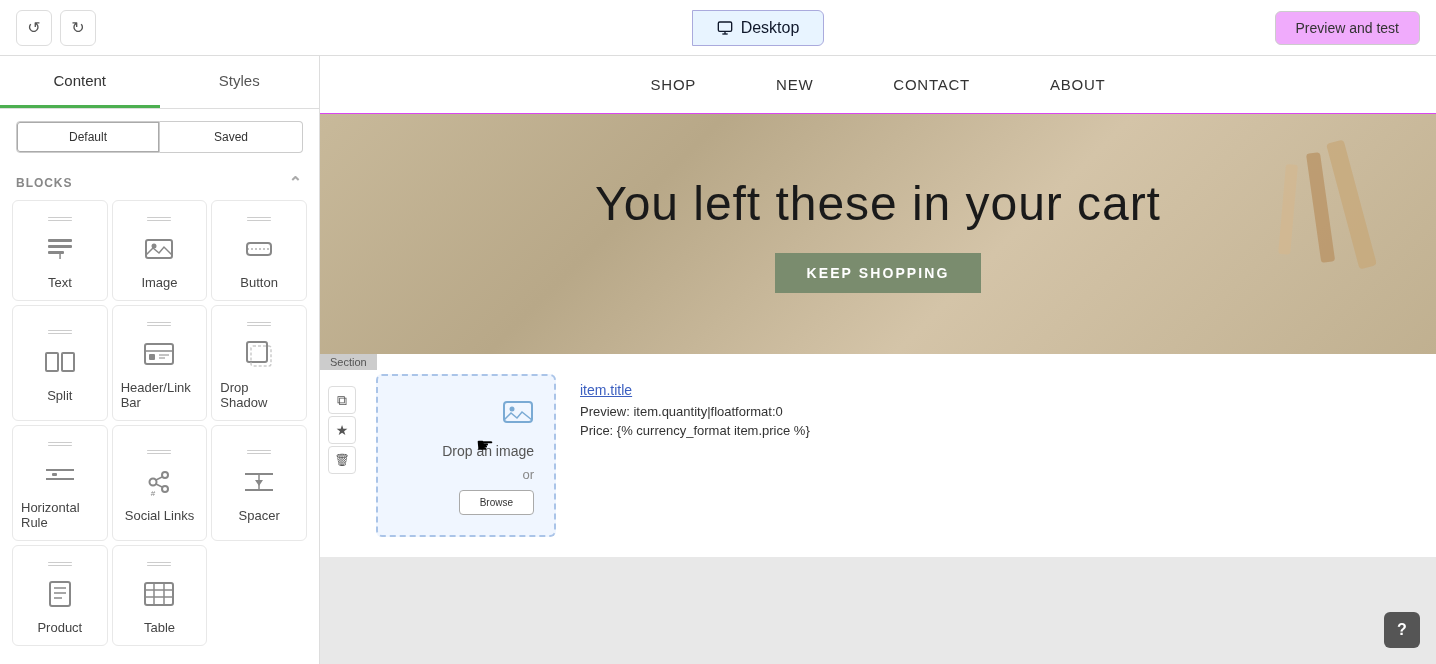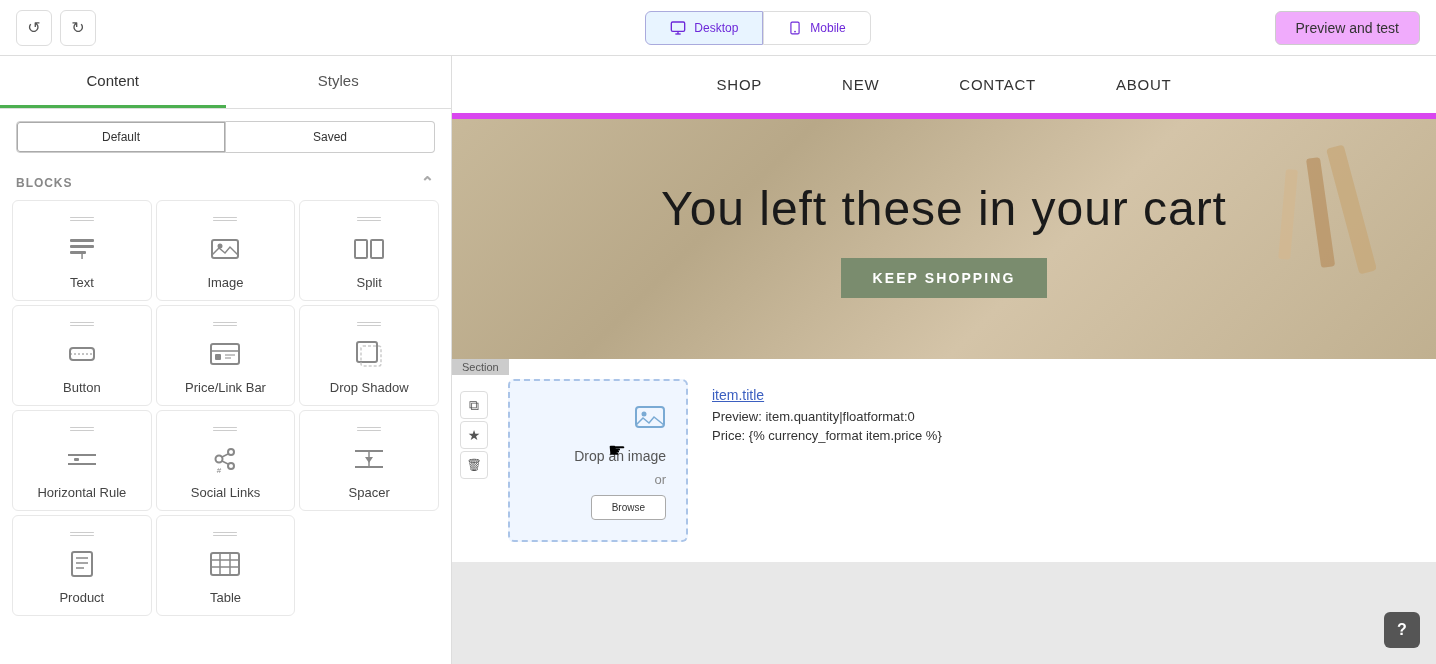--- a/index.html
+++ b/index.html
@@ -13,37 +13,37 @@
     }
     .toolbar-left { display: flex; align-items: center; gap: 8px; }
     .toolbar-icon-btn {
       width: 36px; height: 36px; border: 1px solid #ddd; border-radius: 6px;
       background: #fff; cursor: pointer; display: flex; align-items: center; justify-content: center;
       color: #555; font-size: 16px;
     }
     .toolbar-center { display: flex; align-items: center; gap: 0; margin: 0 auto; }
     .device-btn {
       padding: 8px 24px; border: 1px solid #ddd; background: #fff;
-      cursor: pointer; font-size: 12px; color: #6d28d9; display: flex; align-items: center; gap: 8px;
+      cursor: pointer; font-size: 16px; color: #0f172a; display: flex; align-items: center; gap: 8px;
     }
     .device-btn.active { background: #e8f4ff; border-color: #aad; }
     .device-btn:first-child { border-radius: 6px 0 0 6px; }
     .device-btn:last-child { border-radius: 0 6px 6px 0; }
     .preview-btn {
       padding: 8px 20px; background: #f0abfc; border: 1px solid #ccc;
       border-radius: 6px; cursor: pointer; font-size: 14px; color: #333;
       position: absolute; right: 16px;
     }
 
     
     .main { display: flex; flex: 1; overflow: hidden; }
 
     
     .sidebar {
-      width: 452px; background: #fff; border-right: 1px solid #ddd;
+      width: 320px; background: #fff; border-right: 1px solid #ddd;
       display: flex; flex-direction: column; overflow-y: auto;
     }
 
     
     .sidebar-tabs {
       display: flex; border-bottom: 1px solid #ddd;
     }
     .sidebar-tab {
       flex: 1; padding: 16px; text-align: center; cursor: pointer;
       font-size: 15px; color: #555; border-bottom: 3px solid transparent;
@@ -91,21 +91,21 @@
     .canvas-area {
       flex: 1; background: #e8e8e8; overflow: auto; position: relative;
     }
     .canvas-inner {
       margin: 0; min-height: 100%;
     }
 
     
     .preview-navbar {
       background: #fff; display: flex; justify-content: center;
-      gap: 80px; padding: 20px 40px; border-bottom: 6px solid #d946ef;
+      gap: 80px; padding: 20px 40px; border-bottom: 1px solid #d946ef;
     }
     .nav-item {
       font-size: 15px; color: #333; cursor: pointer; letter-spacing: 0.05em;
     }
 
     
     .hero-section {
       background: #d4c9b8; position: relative; overflow: hidden;
       height: 240px; display: flex; align-items: center; justify-content: flex-start;
     }
@@ -189,27 +189,20 @@
 
   <div class="toolbar-center">
     <button class="device-btn active">
       <svg width="16" height="16" viewBox="0 0 24 24" fill="none" stroke="currentColor" stroke-width="2">
         <rect x="2" y="3" width="20" height="14" rx="2"></rect>
           <polyline points="8 21 16 21"></polyline>
           <line x1="12" y1="17" x2="12" y2="21"></line>
       </svg>
       <span>Desktop</span>
     </button>
-    <button class="device-btn">
-      <svg width="14" height="16" viewBox="0 0 24 24" fill="none" stroke="currentColor" stroke-width="2">
-        <rect x="5" y="2" width="14" height="20" rx="2"></rect>
-          <line x1="12" y1="18" x2="12" y2="18" stroke-width="3" stroke-linecap="round"></line>
-      </svg>
-      <span>Mobile</span>
-    </button>
   </div>
 
   <button class="preview-btn">
     <span>Preview and test</span>
   </button>
 </div>
 
 <div class="main">
 
   <div class="sidebar">
@@ -260,50 +253,50 @@
             <polyline points="3,22 10,15 16,20 21,14 29,22" fill="none" stroke="#888" stroke-width="1.5"></polyline>
           </svg>
         </div>
         <span>Image</span>
       </div>
 
       <div class="block-item">
         <div class="block-drag-handle"></div>
         <div class="block-icon">
           <svg width="32" height="32" viewBox="0 0 32 32">
+            <rect x="4" y="10" width="24" height="12" rx="3" fill="none" stroke="#888" stroke-width="2"></rect>
+            <line x1="4" y1="16" x2="28" y2="16" stroke="#888" stroke-width="1" stroke-dasharray="2,2"></line>
+          </svg>
+        </div>
+        <span>Button</span>
+      </div>
+
+      <div class="block-item">
+        <div class="block-drag-handle"></div>
+        <div class="block-icon">
+          <svg width="32" height="32" viewBox="0 0 32 32">
             <rect x="2" y="7" width="12" height="18" rx="1" fill="none" stroke="#888" stroke-width="2"></rect>
             <rect x="18" y="7" width="12" height="18" rx="1" fill="none" stroke="#888" stroke-width="2"></rect>
           </svg>
         </div>
         <span>Split</span>
-      </div>
-
-      <div class="block-item">
-        <div class="block-drag-handle"></div>
-        <div class="block-icon">
-          <svg width="32" height="32" viewBox="0 0 32 32">
-            <rect x="4" y="10" width="24" height="12" rx="3" fill="none" stroke="#888" stroke-width="2"></rect>
-            <line x1="4" y1="16" x2="28" y2="16" stroke="#888" stroke-width="1" stroke-dasharray="2,2"></line>
-          </svg>
-        </div>
-        <span>Button</span>
       </div>
 
       <div class="block-item">
         <div class="block-drag-handle"></div>
         <div class="block-icon">
           <svg width="32" height="32" viewBox="0 0 32 32">
             <rect x="2" y="6" width="28" height="20" rx="2" fill="none" stroke="#888" stroke-width="2"></rect>
             <line x1="2" y1="13" x2="30" y2="13" stroke="#888" stroke-width="1.5"></line>
             <rect x="6" y="16" width="6" height="6" rx="1" fill="#888"></rect>
             <line x1="16" y1="17" x2="26" y2="17" stroke="#888" stroke-width="1"></line>
             <line x1="16" y1="20" x2="22" y2="20" stroke="#888" stroke-width="1"></line>
           </svg>
         </div>
-        <span>Price/Link Bar</span>
+        <span>Header/Link Bar</span>
       </div>
 
       <div class="block-item">
         <div class="block-drag-handle"></div>
         <div class="block-icon">
           <svg width="32" height="32" viewBox="0 0 32 32">
             <rect x="4" y="4" width="20" height="20" rx="2" fill="none" stroke="#888" stroke-width="2"></rect>
             <rect x="8" y="8" width="20" height="20" rx="2" fill="none" stroke="#ccc" stroke-width="1.5" stroke-dasharray="3,2"></rect>
           </svg>
         </div>

